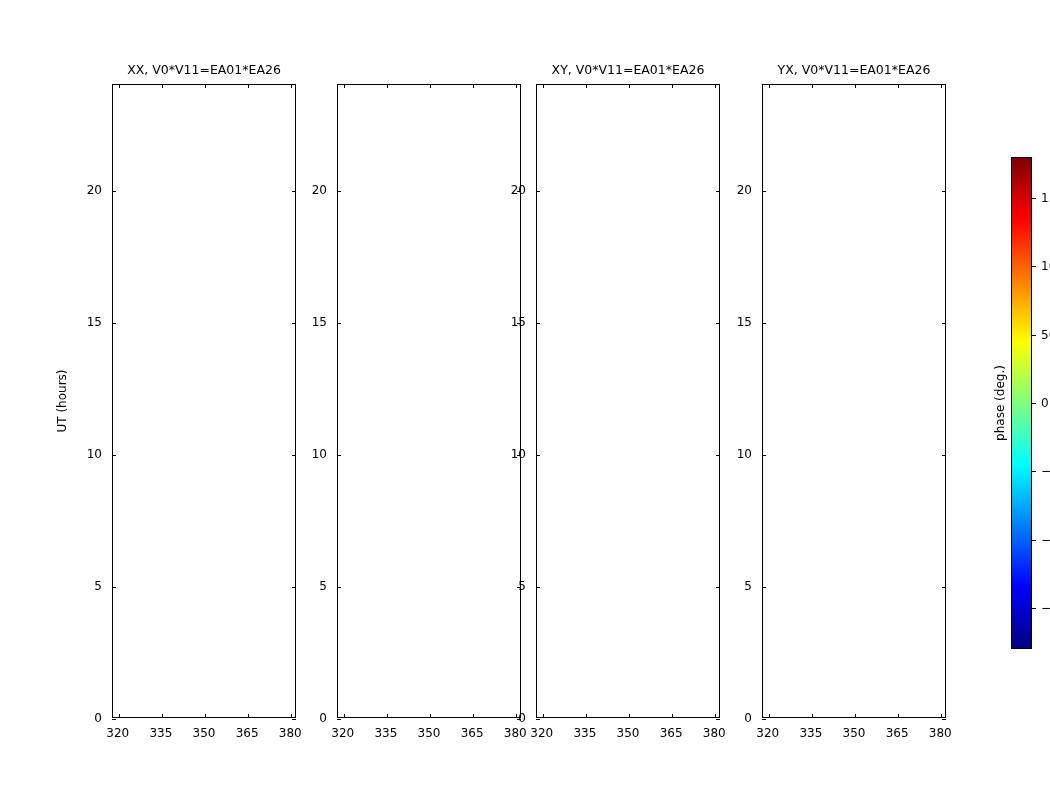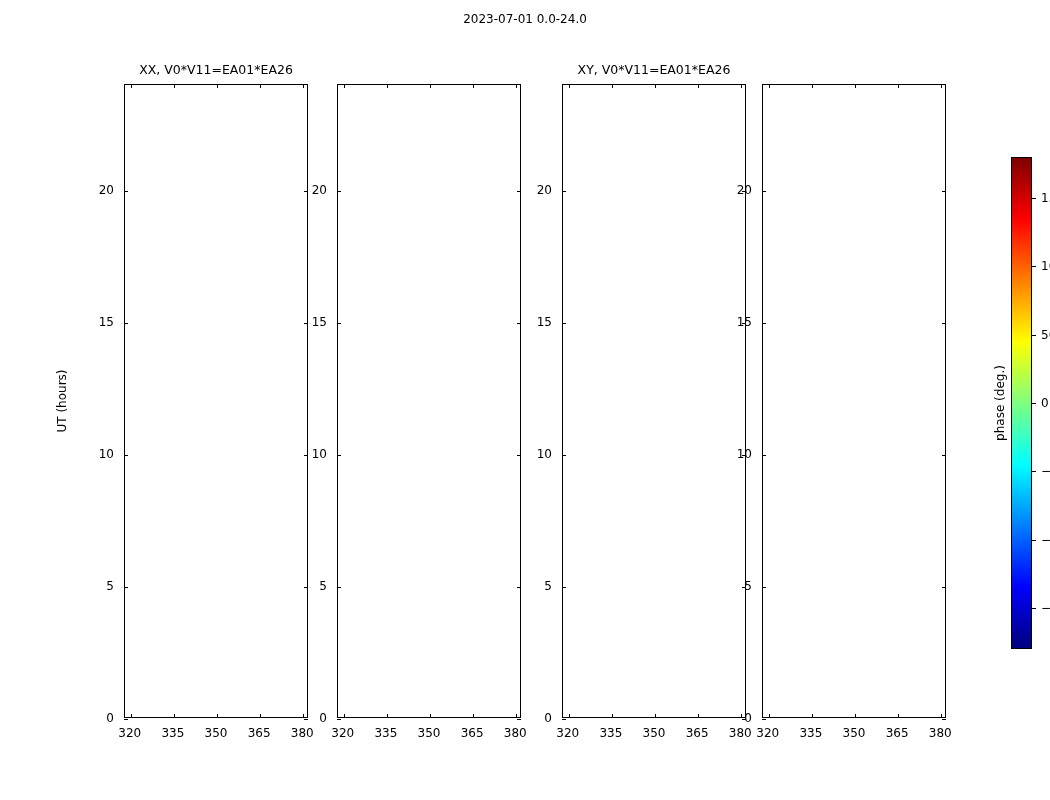--- a/index.html
+++ b/index.html
@@ -154,23 +154,22 @@
     transform-origin: center center;
     font-size: 12px;
     white-space: nowrap;
   }
 </style>
 </head>
 <body>
 
 <div class="figure">
 
-  <div class="suptitle">2023-07-01 0.0-24.0</div>
-
-  <div class="panel" id="panel0" style="left:124px;">
+
+  <div class="panel" id="panel0" style="left:112px;">
     <div class="title">XX, V0*V11=EA01*EA26</div>
     <div class="axes">
         <div class="xtick" style="left: 5.75px;"></div>
         <div class="xticktop" style="left: 5.75px;"></div>
         <div class="xtick" style="left: 48.875px;"></div>
         <div class="xticktop" style="left: 48.875px;"></div>
         <div class="xtick" style="left: 92px;"></div>
         <div class="xticktop" style="left: 92px;"></div>
         <div class="xtick" style="left: 135.125px;"></div>
         <div class="xticktop" style="left: 135.125px;"></div>
@@ -227,21 +226,21 @@
       <div class="xticklabel" style="left: 92px;">350</div>
       <div class="xticklabel" style="left: 135.125px;">365</div>
       <div class="xticklabel" style="left: 178.25px;">380</div>
       <div class="yticklabel" style="top: 634px;">0</div>
       <div class="yticklabel" style="top: 501.917px;">5</div>
       <div class="yticklabel" style="top: 369.833px;">10</div>
       <div class="yticklabel" style="top: 237.75px;">15</div>
       <div class="yticklabel" style="top: 105.667px;">20</div>
     </div>
 
-  <div class="panel" id="panel2" style="left:562px;">
+  <div class="panel" id="panel2" style="left:536px;">
     <div class="title">XY, V0*V11=EA01*EA26</div>
     <div class="axes">
         <div class="xtick" style="left: 5.75px;"></div>
         <div class="xticktop" style="left: 5.75px;"></div>
         <div class="xtick" style="left: 48.875px;"></div>
         <div class="xticktop" style="left: 48.875px;"></div>
         <div class="xtick" style="left: 92px;"></div>
         <div class="xticktop" style="left: 92px;"></div>
         <div class="xtick" style="left: 135.125px;"></div>
         <div class="xticktop" style="left: 135.125px;"></div>
@@ -264,20 +263,21 @@
       <div class="xticklabel" style="left: 135.125px;">365</div>
       <div class="xticklabel" style="left: 178.25px;">380</div>
       <div class="yticklabel" style="top: 634px;">0</div>
       <div class="yticklabel" style="top: 501.917px;">5</div>
       <div class="yticklabel" style="top: 369.833px;">10</div>
       <div class="yticklabel" style="top: 237.75px;">15</div>
       <div class="yticklabel" style="top: 105.667px;">20</div>
     </div>
 
   <div class="panel" id="panel3" style="left:762px;">
+    <div class="title">YX, V0*V11=EA01*EA26</div>
     <div class="axes">
         <div class="xtick" style="left: 5.75px;"></div>
         <div class="xticktop" style="left: 5.75px;"></div>
         <div class="xtick" style="left: 48.875px;"></div>
         <div class="xticktop" style="left: 48.875px;"></div>
         <div class="xtick" style="left: 92px;"></div>
         <div class="xticktop" style="left: 92px;"></div>
         <div class="xtick" style="left: 135.125px;"></div>
         <div class="xticktop" style="left: 135.125px;"></div>
         <div class="xtick" style="left: 178.25px;"></div>

